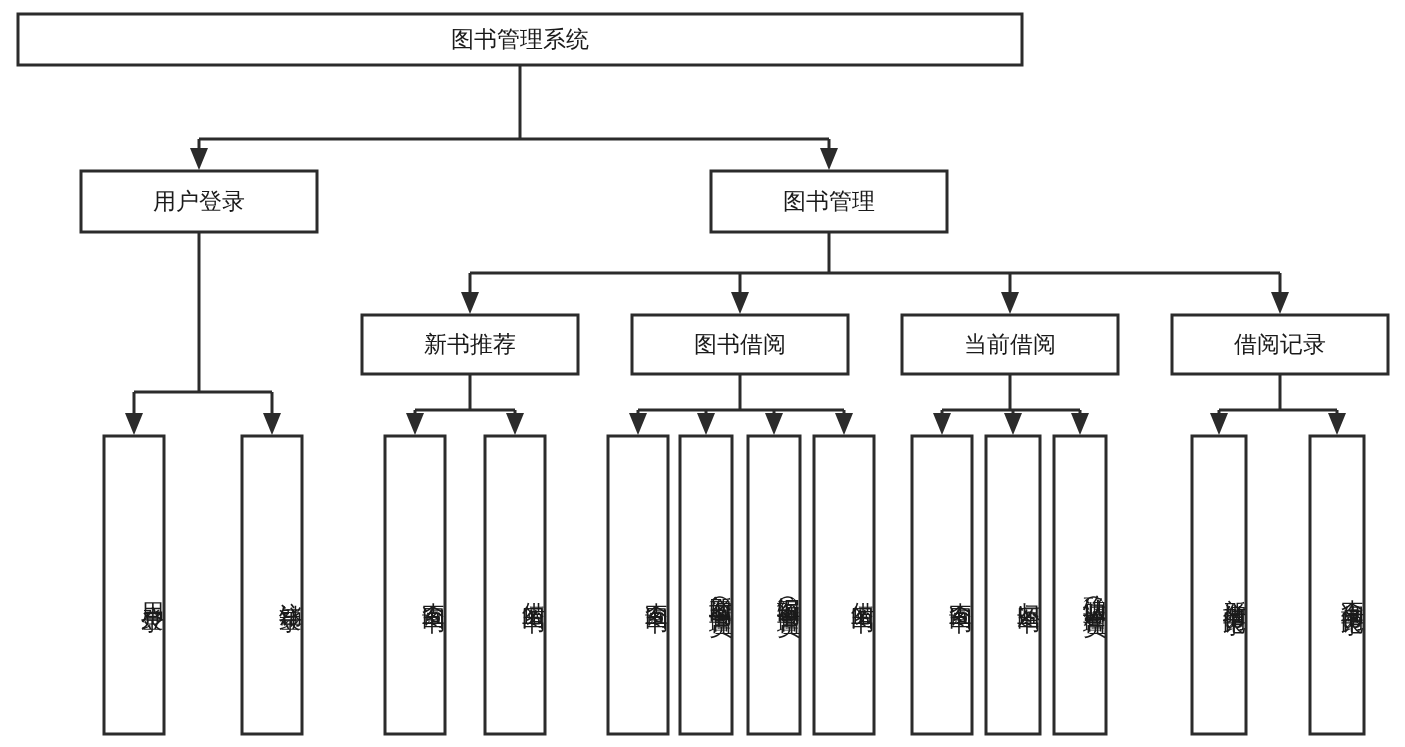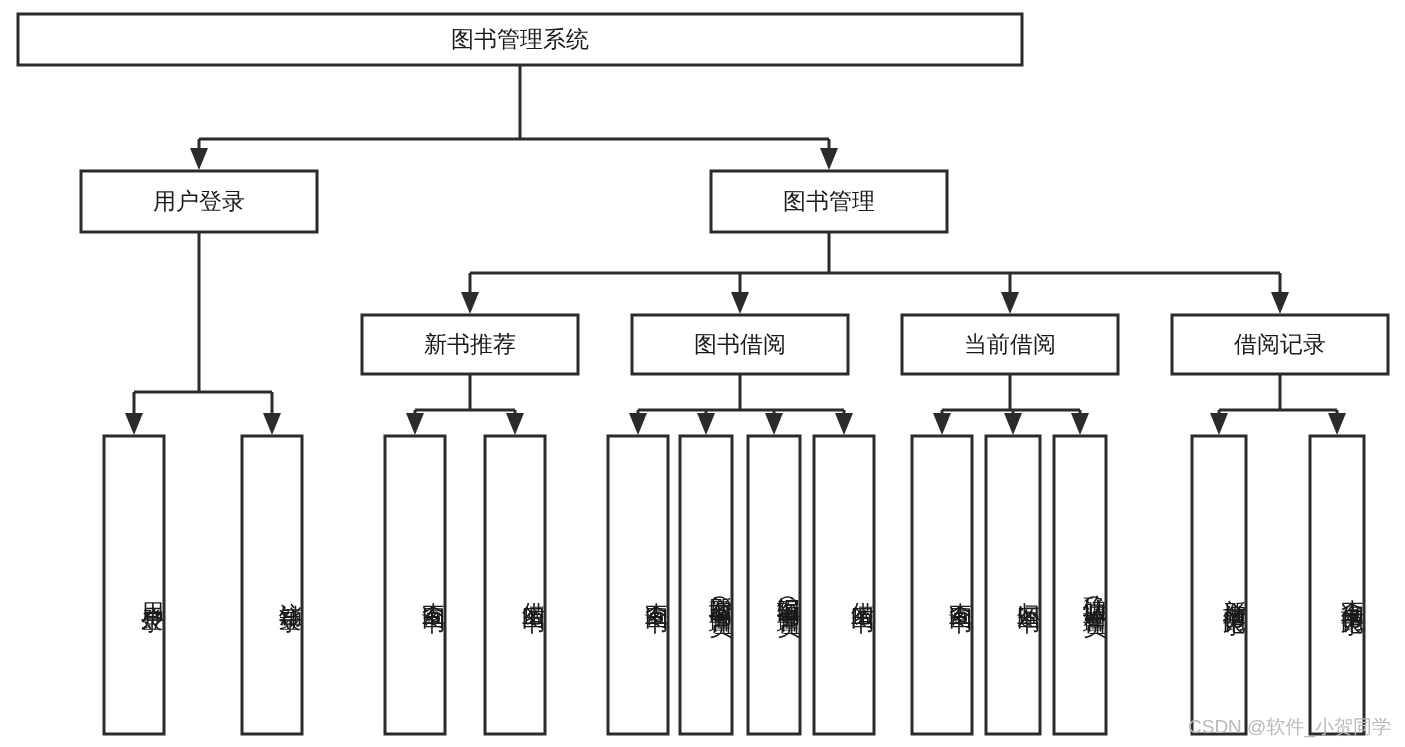--- a/index.html
+++ b/index.html
@@ -217,15 +217,14 @@
       <div class="node-label-v" style="left: 680px; top: 454px; width: 52px; height: 272px;">新增图书（管理员）</div>
       <div class="node-label-v" style="left: 748px; top: 454px; width: 52px; height: 272px;">编辑图书（管理员）</div>
       <div class="node-label-v" style="left: 814px; top: 454px; width: 60px; height: 272px;">借阅图书</div>
       <div class="node-label-v" style="left: 912px; top: 454px; width: 60px; height: 272px;">查询图书</div>
       <div class="node-label-v" style="left: 986px; top: 454px; width: 54px; height: 272px;">归还图书</div>
       <div class="node-label-v" style="left: 1054px; top: 454px; width: 52px; height: 272px;">确认归还（管理员）</div>
       <div class="node-label-v" style="left: 1192px; top: 454px; width: 54px; height: 272px;">新增借阅记录</div>
       <div class="node-label-v" style="left: 1310px; top: 454px; width: 54px; height: 272px;">查询借阅记录</div>
     </div>
 
-  <div class="watermark" style="left: 1188px; top: 714px;">CSDN @软件_小贺同学</div>
 
 </div>
 
 </body></html>

